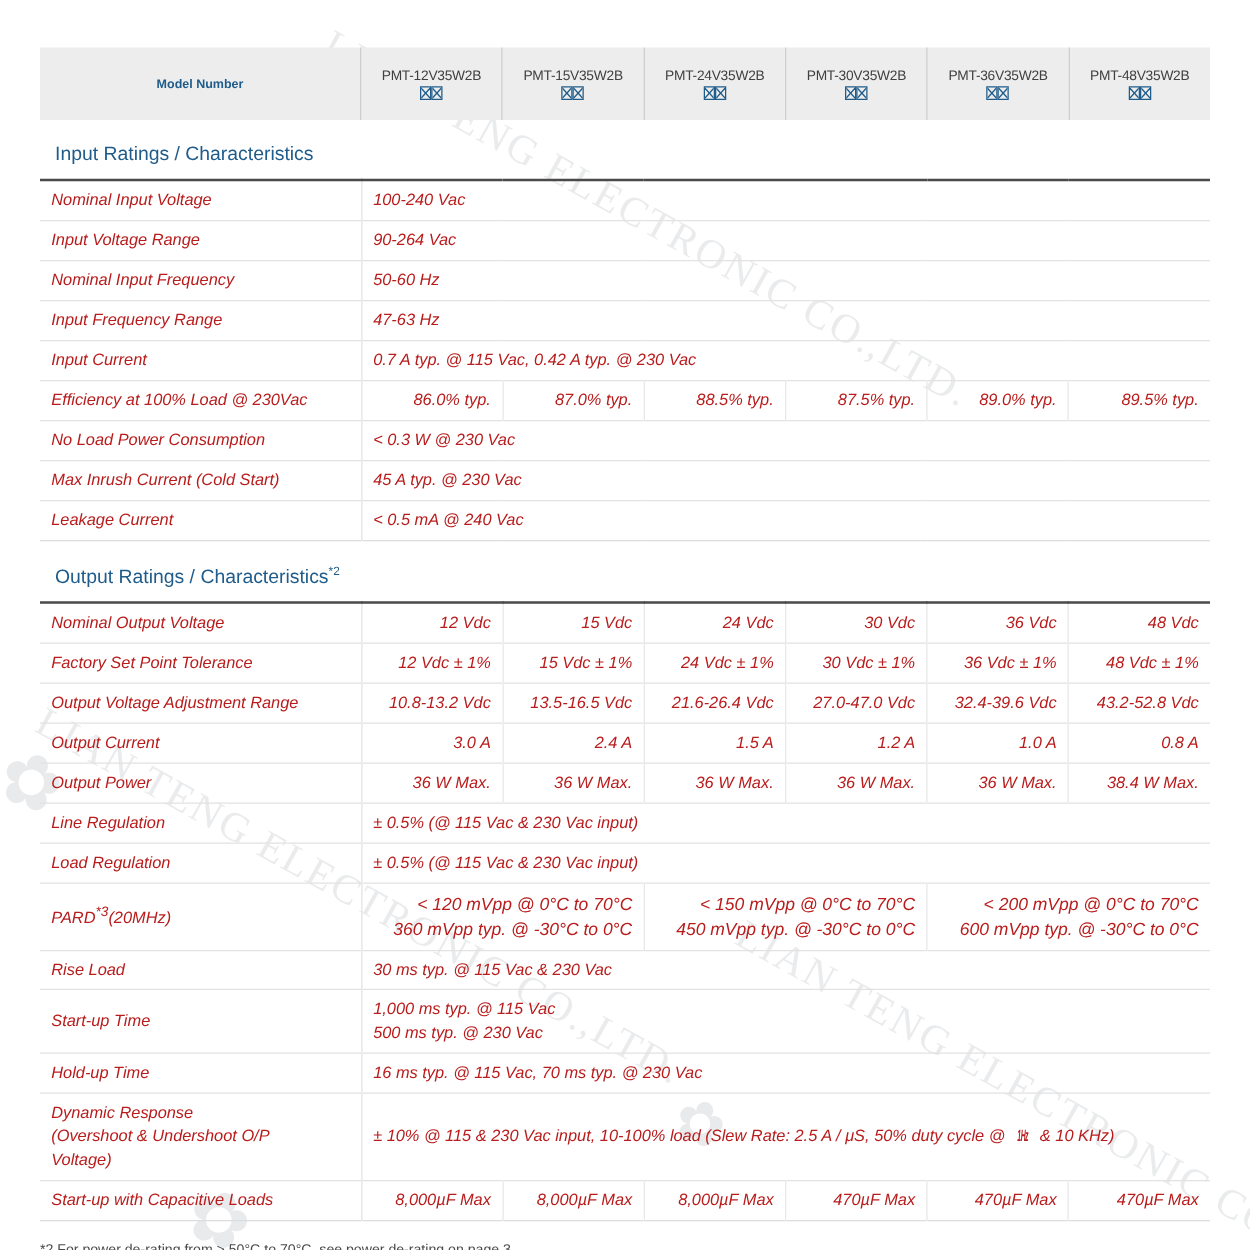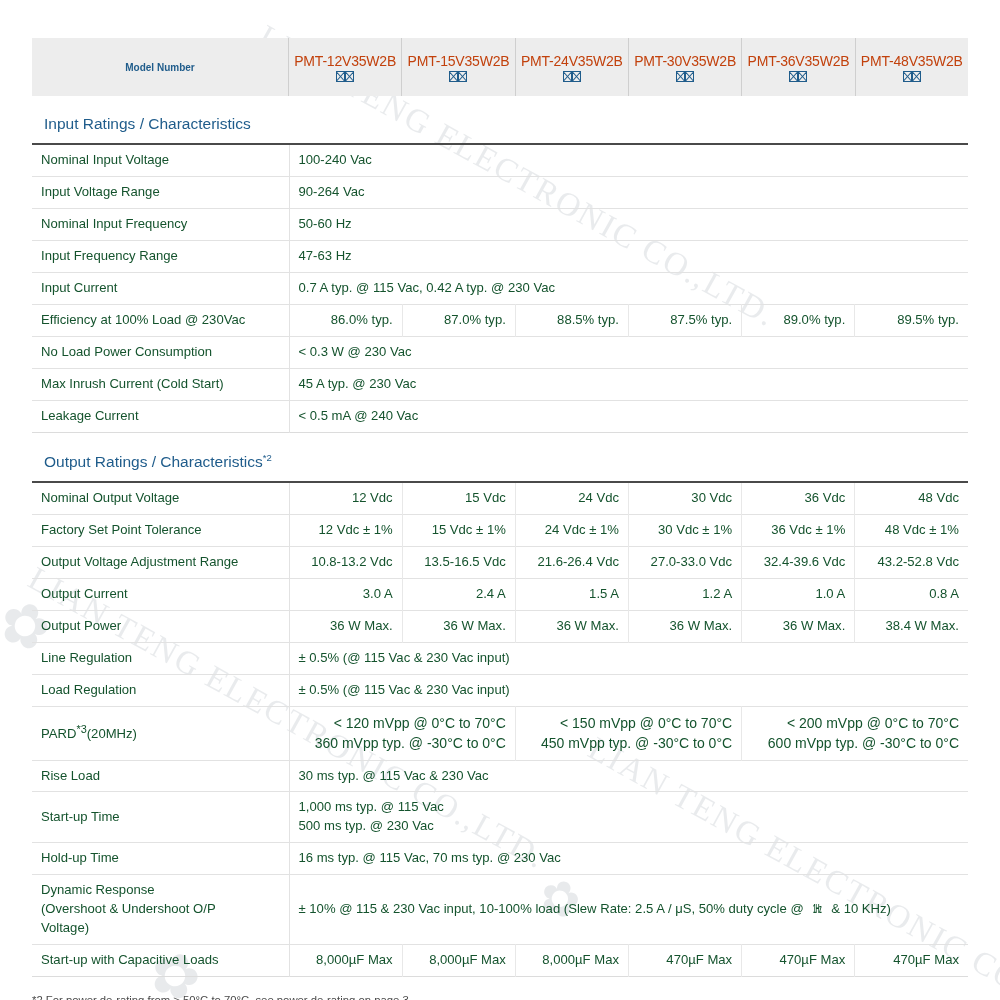--- a/index.html
+++ b/index.html
@@ -82,22 +82,22 @@
     display: flex;
     flex-direction: column;
     align-items: center;
     justify-content: center;
     border-right: 1px solid #cfcfcf;
     box-sizing: border-box;
     padding: 2px 1px;
   }
   .model-header .mh-col:last-child { border-right: none; }
   .mh-name {
-    font-size: 14px;
-    color: #c2410c;
+    font-size: 11px;
+    color: #404040;
     white-space: nowrap;
     letter-spacing: -0.2px;
   }
   .mh-sub {
     margin-top: 2px;
     display: flex;
     gap: 0px;
   }
   .tofu {
     display: inline-block;
@@ -129,21 +129,22 @@
     font-size: 9.5px;
     vertical-align: super;
   }
 
   
   table.spec {
     width: 100%;
     border-collapse: collapse;
     table-layout: fixed;
     font-size: 13.1px;
-    color: #14532d;
+    color: #b91c1c;
+    font-style: italic;
   }
   table.spec tr { border-bottom: 1px solid #e2e2e2; }
   table.spec tr:first-child { border-top: 2px solid #4a4a4a; }
   table.spec tr:last-child  { border-bottom: 1px solid #dcdcdc; }
   table.spec td {
     padding: 6px 9px;
     vertical-align: middle;
     line-height: 1.45;
   }
   td.lbl {
@@ -334,21 +335,21 @@
         <td class="valc">24 Vdc ± 1%</td>
         <td class="valc">30 Vdc ± 1%</td>
         <td class="valc">36 Vdc ± 1%</td>
         <td class="valc last">48 Vdc ± 1%</td>
       </tr>
       <tr>
         <td class="lbl">Output Voltage Adjustment Range</td>
         <td class="valc">10.8-13.2 Vdc</td>
         <td class="valc">13.5-16.5 Vdc</td>
         <td class="valc">21.6-26.4 Vdc</td>
-        <td class="valc">27.0-33.0 Vdc</td>
+        <td class="valc">27.0-47.0 Vdc</td>
         <td class="valc">32.4-39.6 Vdc</td>
         <td class="valc last">43.2-52.8 Vdc</td>
       </tr>
       <tr>
         <td class="lbl">Output Current</td>
         <td class="valc">3.0 A</td>
         <td class="valc">2.4 A</td>
         <td class="valc">1.5 A</td>
         <td class="valc">1.2 A</td>
         <td class="valc">1.0 A</td>

